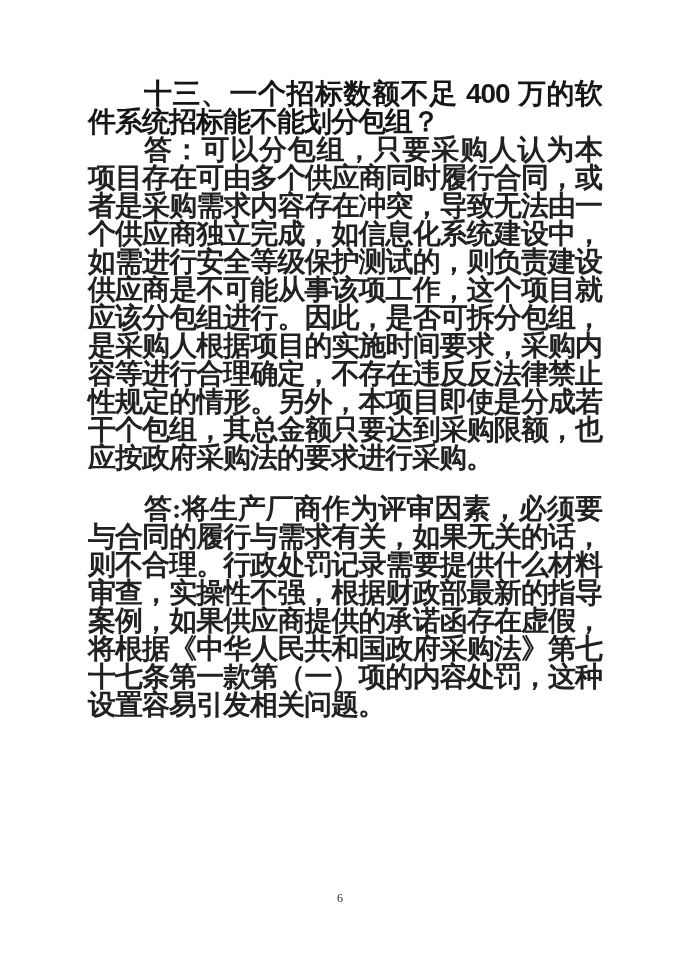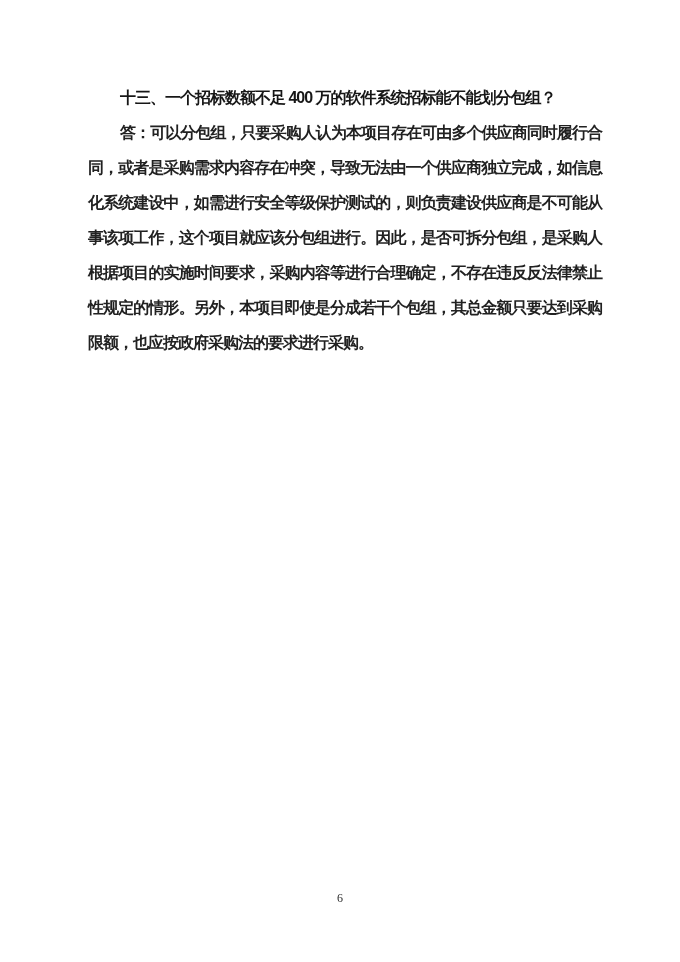--- a/index.html
+++ b/index.html
@@ -15,22 +15,22 @@
     overflow: hidden;
   }
   .content {
     position: absolute;
     left: 88px;
     top: 80px;
     width: 514px;
   }
   .content p {
     margin: 0;
-    font-size: 16px;
-    line-height: 35px;
+    font-size: 28px;
+    line-height: 28px;
     letter-spacing: -1px;
     text-align: justify;
     text-indent: 2em;
     word-break: normal;
   }
   .answer {
     font-family: "Liberation Serif", "DejaVu Serif", serif;
     color: #212121;
     font-weight: bold;
   }
@@ -62,20 +62,21 @@
   <div class="content">
 
     <section class="qa">
       <p class="question">十三、一个招标数额不足 400 万的软件系统招标能不能划分包组？</p>
       <p class="answer">答：可以分包组，只要采购人认为本项目存在可由多个供应商同时履行合同，或者是采购需求内容存在冲突，导致无法由一个供应商独立完成，如信息化系统建设中，如需进行安全等级保护测试的，则负责建设供应商是不可能从事该项工作，这个项目就应该分包组进行。因此，是否可拆分包组，是采购人根据项目的实施时间要求，采购内容等进行合理确定，不存在违反反法律禁止性规定的情形。另外，本项目即使是分成若干个包组，其总金额只要达到采购限额，也应按政府采购法的要求进行采购。</p>
     </section>
 
     <div class="section-gap"></div>
 
     <section class="qa">
+      <p class="answer">答:将生产厂商作为评审因素，必须要与合同的履行与需求有关，如果无关的话，则不合理。行政处罚记录需要提供什么材料审查，实操性不强，根据财政部最新的指导案例，如果供应商提供的承诺函存在虚假，将根据《中华人民共和国政府采购法》第七十七条第一款第（一）项的内容处罚，这种设置容易引发相关问题。</p>
     </section>
 
   </div>
 
   <div class="footer">
     <span class="page-number">6</span>
   </div>
 </div>
 
 </body></html>

